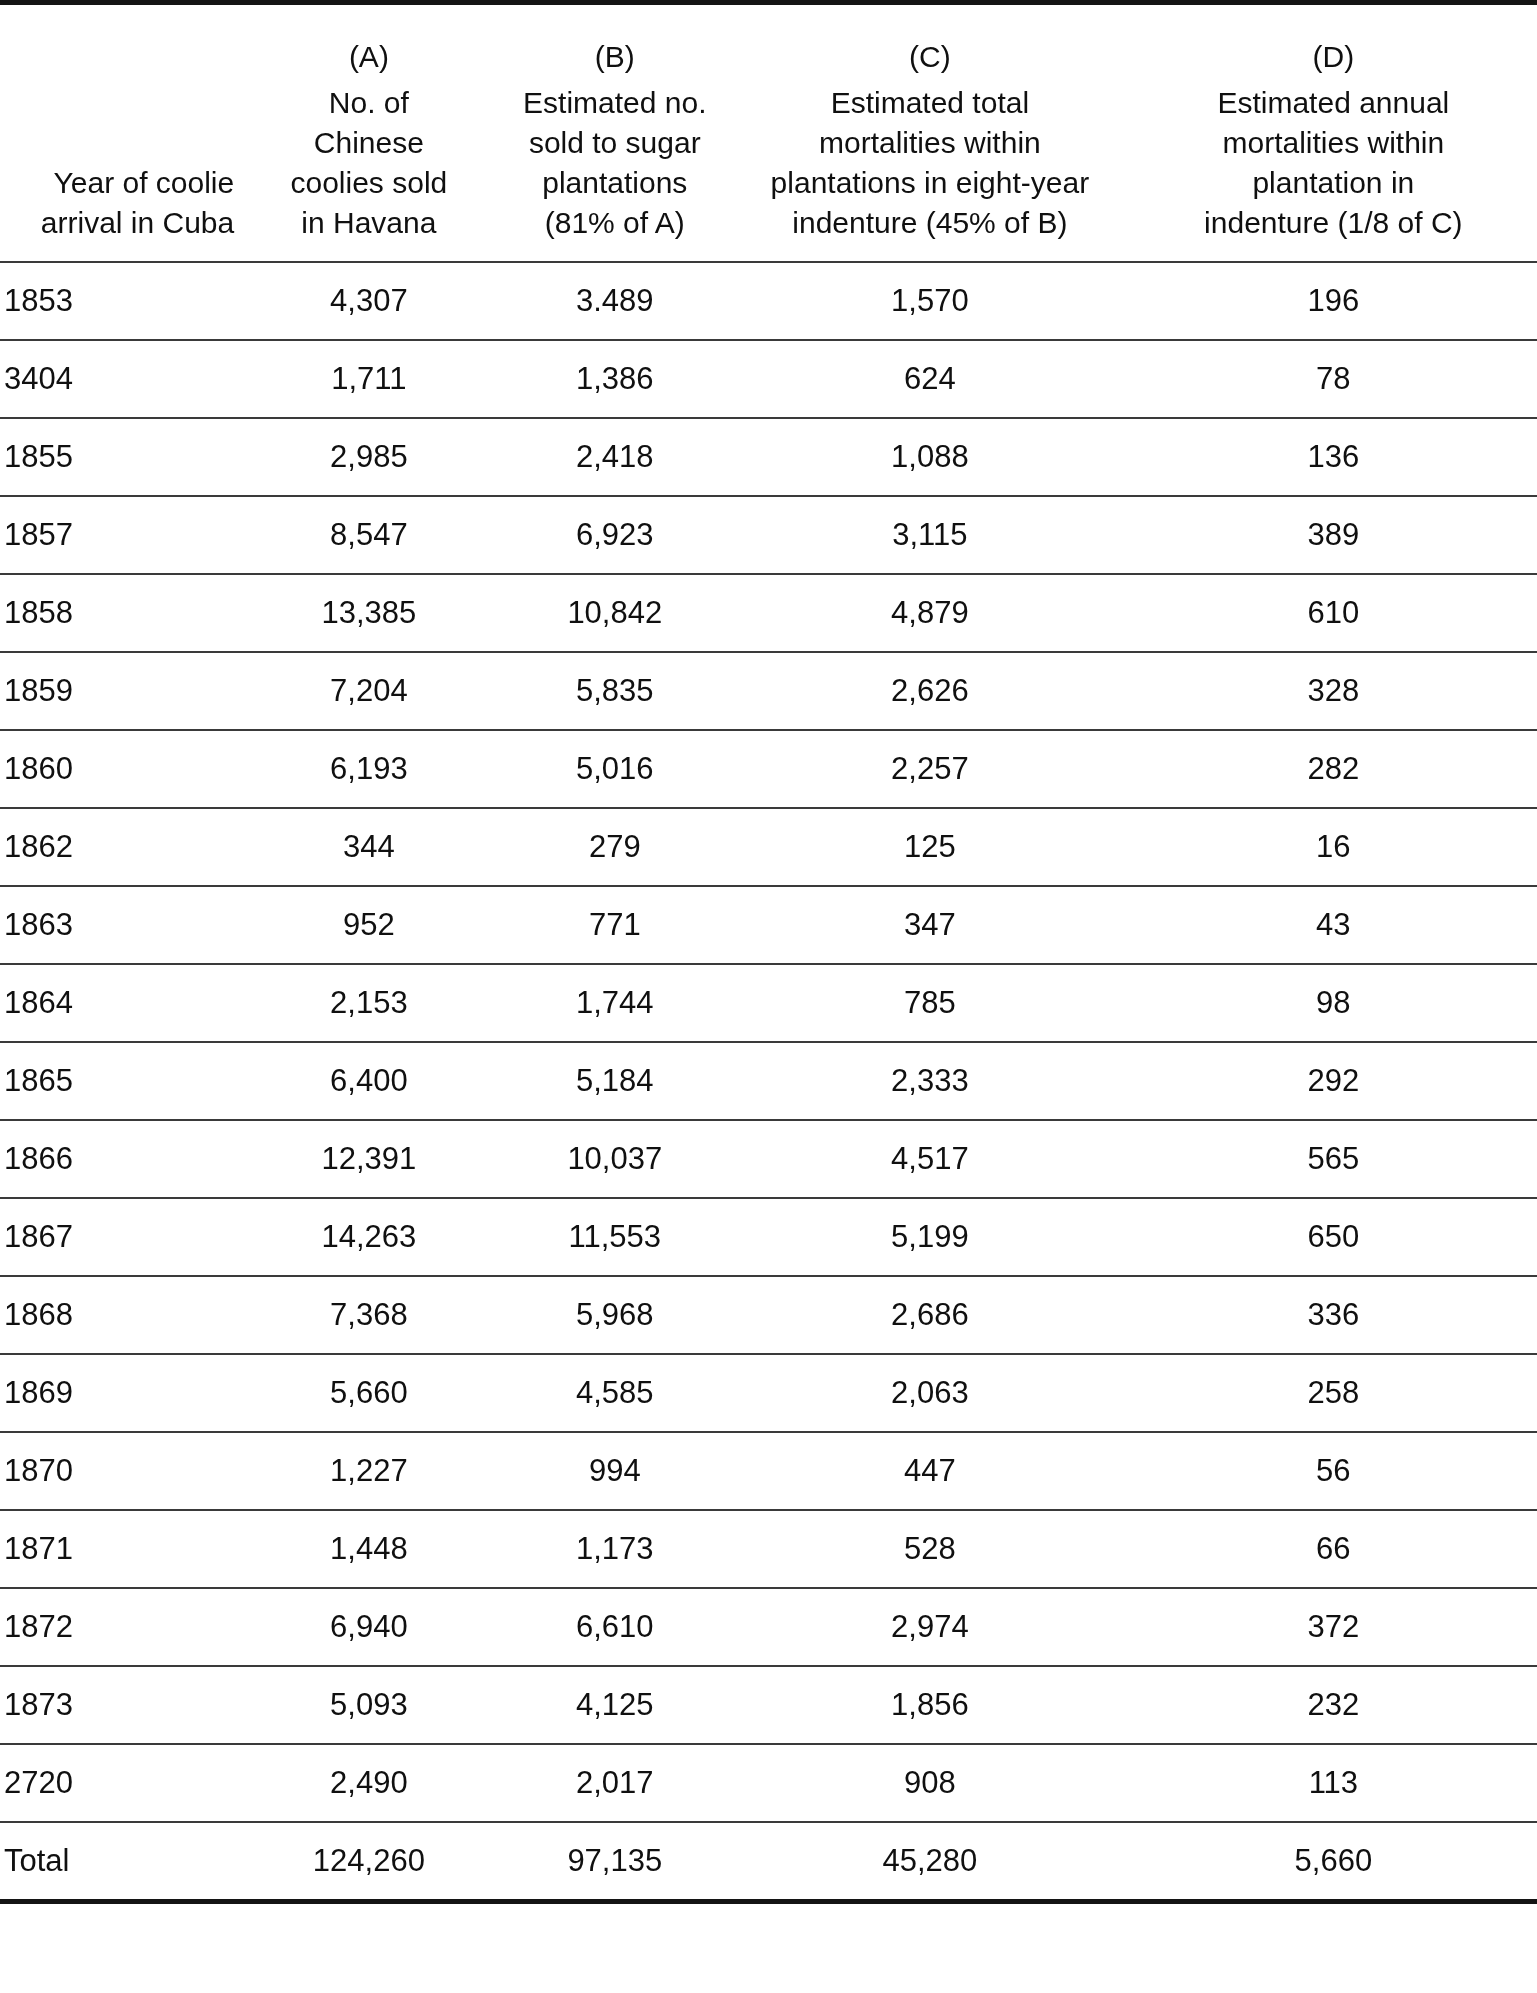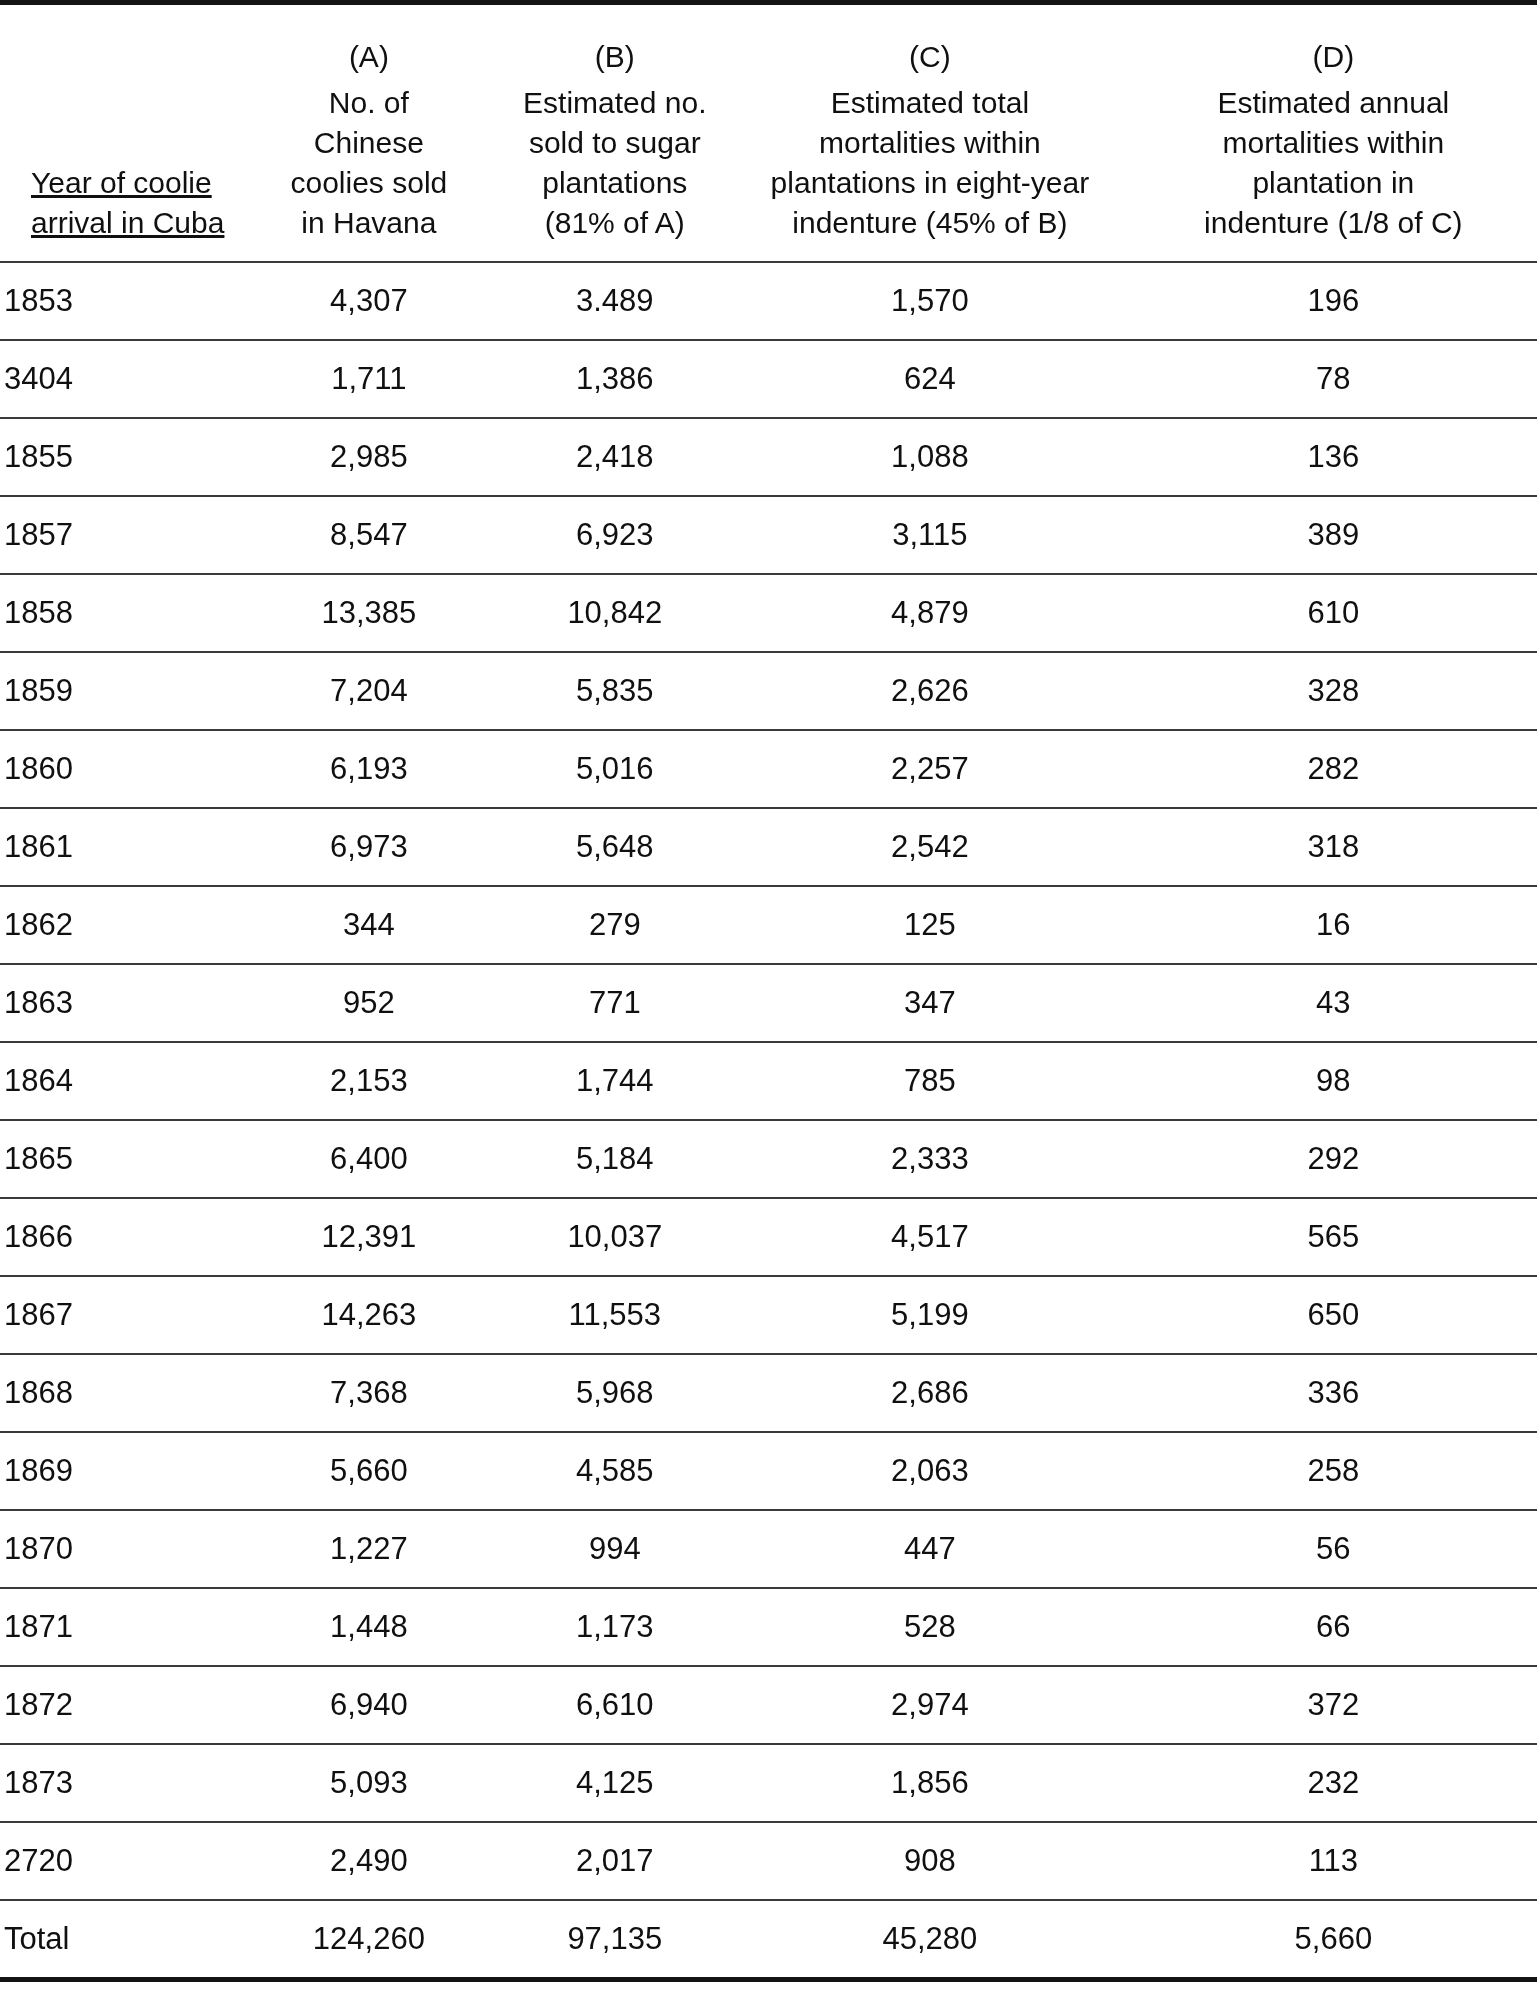--- a/index.html
+++ b/index.html
@@ -34,23 +34,22 @@
     height: 238px;
     vertical-align: bottom;
     padding: 0 4px 18px 4px;
     font-weight: normal;
     font-size: 30px;
     line-height: 40px;
     text-align: center;
     border-bottom: 2px solid #3a3a3a;
   }
   thead th.year-head {
-    text-align: left;
+    text-align: right;
     padding-left: 31px;
-    text-decoration: underline;
   }
   .hletter { margin-bottom: 6px; }
 
   tbody td {
     height: 76px;
     font-size: 31px;
     text-align: center;
     vertical-align: middle;
     border-bottom: 2px solid #3a3a3a;
     padding: 0 4px;
@@ -155,27 +154,20 @@
           <td>328</td>
         </tr>
         <tr>
           <td class="year-cell">1860</td>
           <td>6,193</td>
           <td>5,016</td>
           <td>2,257</td>
           <td>282</td>
         </tr>
         <tr>
-          <td class="year-cell">1861</td>
-          <td>6,973</td>
-          <td>5,648</td>
-          <td>2,542</td>
-          <td>318</td>
-        </tr>
-        <tr>
           <td class="year-cell">1862</td>
           <td>344</td>
           <td>279</td>
           <td>125</td>
           <td>16</td>
         </tr>
         <tr>
           <td class="year-cell">1863</td>
           <td>952</td>
           <td>771</td>

